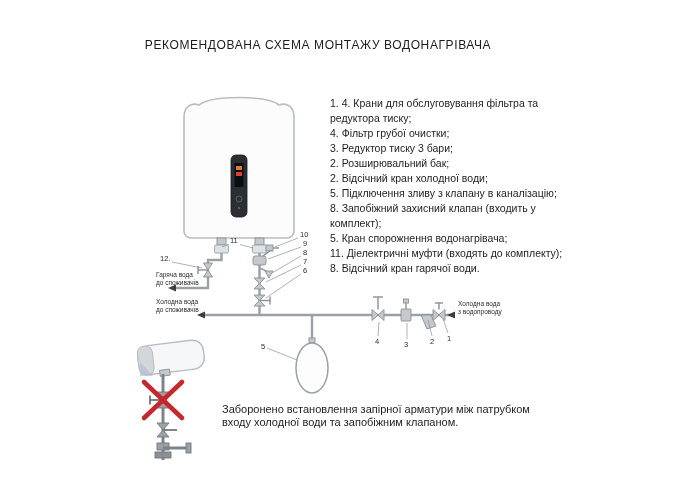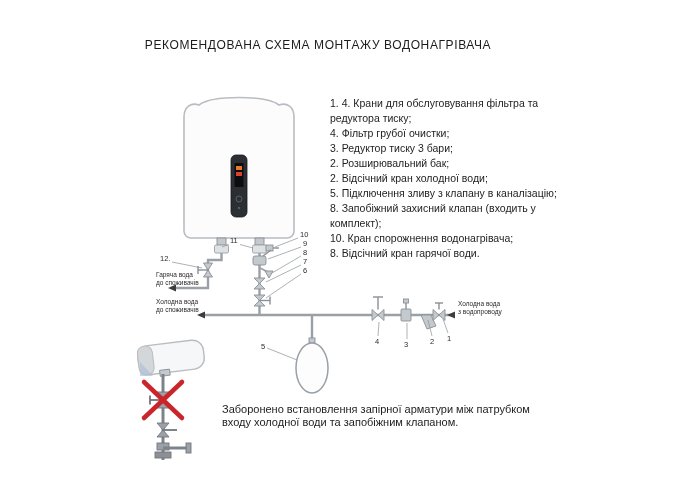--- a/index.html
+++ b/index.html
@@ -38,21 +38,22 @@
   <div class="title">РЕКОМЕНДОВАНА СХЕМА МОНТАЖУ ВОДОНАГРІВАЧА</div>
 
   <div class="legend">
     <div>1. 4. Крани для обслуговування фільтра та редуктора тиску;</div>
     <div>4. Фільтр грубої очистки;</div>
     <div>3. Редуктор тиску 3 бари;</div>
     <div>2. Розширювальний бак;</div>
     <div>2. Відсічний кран холодної води;</div>
     <div>5. Підключення зливу з клапану в каналізацію;</div>
     <div>8. Запобіжний захисний клапан (входить у комплект);</div>
-    <div>10. Кран спорожнення водонагрівача;</div>
+    <div>5. Кран спорожнення водонагрівача;</div>
+    <div>11. Діелектричні муфти (входять до комплекту);</div>
     <div>8. Відсічний кран гарячої води.</div>
   </div>
 
   <div class="warning">Заборонено встановлення запірної арматури між патрубком входу холодної води та запобіжним клапаном.</div>
 
   <svg class="diagram" viewBox="0 0 700 500" width="700" height="500">
 
     <g>
       <path d="M184,231 L184,117 C184,107 191,102 199,105 C212,95 266,95 279,105
                C287,102 294,107 294,117 L294,231 C294,235 291,238 287,238

